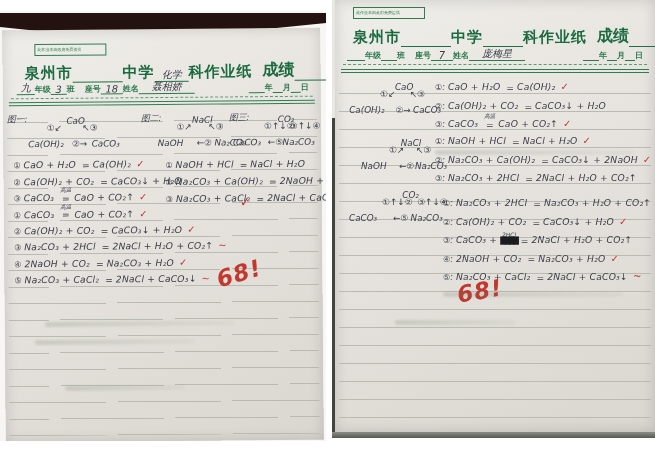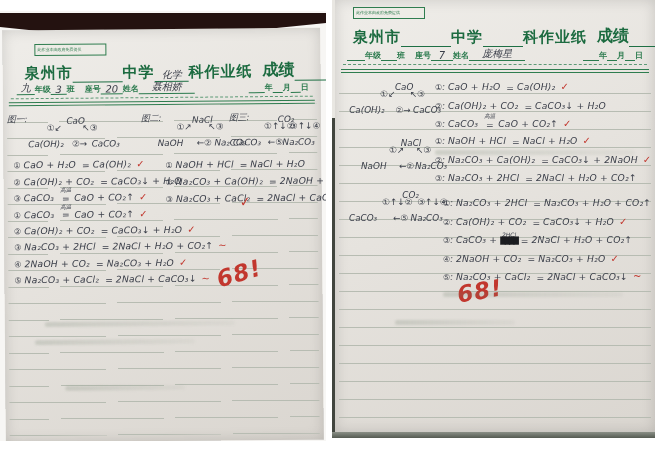--- a/index.html
+++ b/index.html
@@ -110,21 +110,21 @@
             <span class="hwv">九</span>
           </span>
         <span>年级</span>
         <span class="iblank" style="width:16px;">
             <span class="hwv">3</span>
           </span>
         <span>班</span>
         <span style="width:10px;"></span>
         <span>座号</span>
         <span class="iblank" style="width:22px;">
-            <span class="hwv">20</span>
+            <span class="hwv">18</span>
           </span>
         <span>姓名</span>
         <span class="iblank" style="width:56px;">
             <span class="hwv">聂相娇</span>
           </span>
         <span class="spacer"></span>
         <span class="iblank" style="width:16px;"></span>
         <span>年</span>
         <span class="iblank" style="width:10px;"></span>
         <span>月</span>

